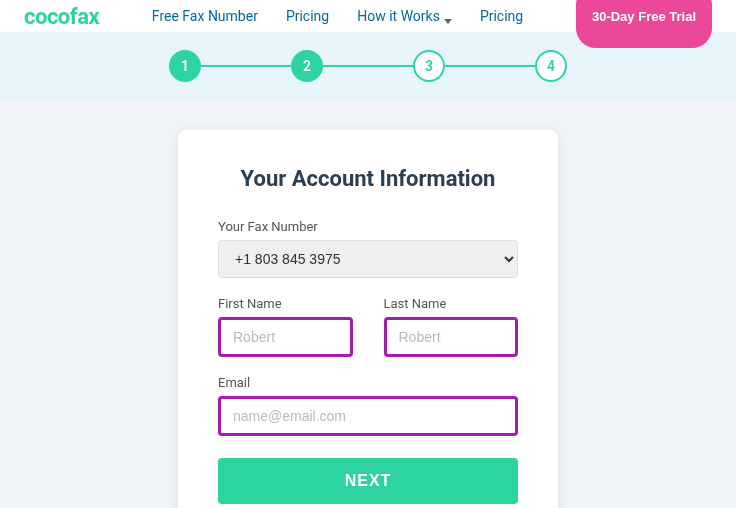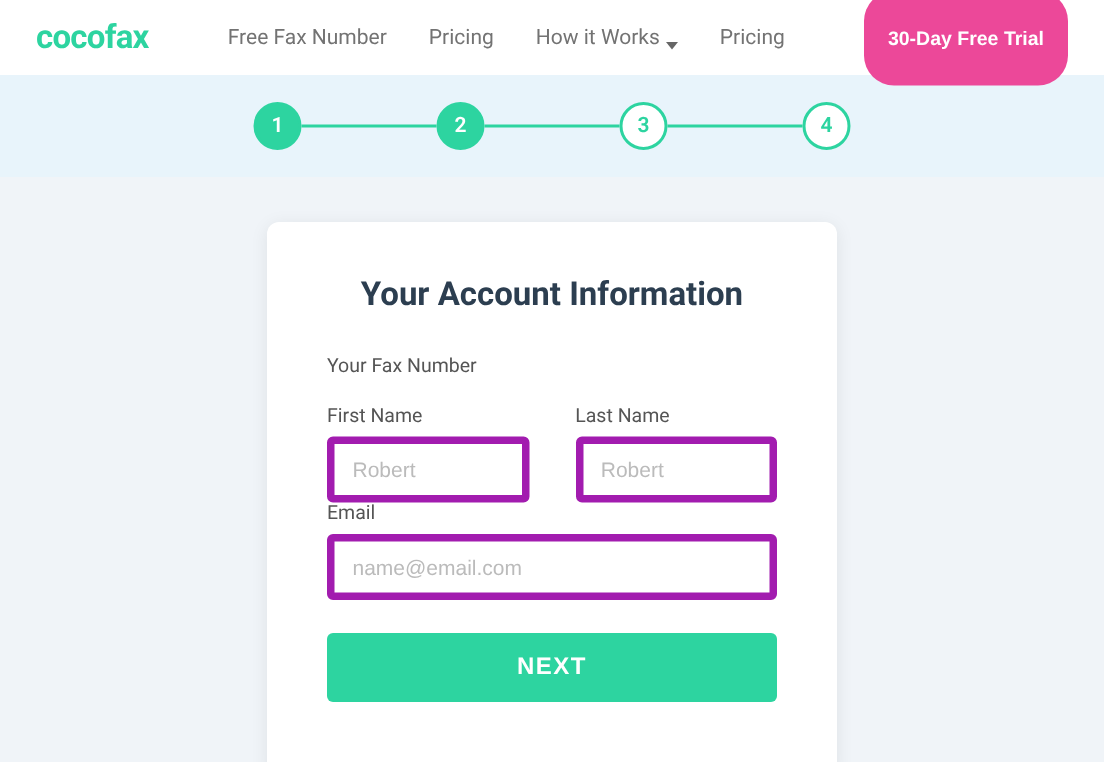--- a/index.html
+++ b/index.html
@@ -10,37 +10,37 @@
       min-height: 508px;
     }
 
     
     header {
       background: #fff;
       display: flex;
       align-items: center;
       justify-content: space-between;
       padding: 0 24px;
-      height: 50px;
+      height: 32px;
       box-shadow: 0 1px 3px rgba(0,0,0,0.08);
     }
     .logo {
       font-size: 22px;
       font-weight: 700;
       color: #2dd4a0;
       letter-spacing: -0.5px;
     }
     nav {
       display: flex;
       align-items: center;
       gap: 28px;
     }
     .nav-item {
       font-size: 14px;
-      color: #737373;
+      color: #0369a1;
       cursor: pointer;
       text-decoration: none;
     }
     .nav-how {
       display: flex;
       align-items: flex-end;
       gap: 4px;
     }
     .chevron-down {
       width: 0; height: 0;
@@ -129,20 +129,21 @@
     }
     .form-label {
       font-size: 13px;
       color: #555;
       margin-bottom: 6px;
       display: block;
     }
     .form-row {
       display: flex;
       gap: 31px;
+      margin-bottom: 18px;
     }
     .form-row .form-group {
       flex: 1;
       margin-bottom: 0;
     }
 
     .fax-select {
       width: 100%;
       padding: 9px 12px;
       border: 1px solid #ddd;
@@ -150,21 +151,21 @@
       font-size: 14px;
       color: #333;
       appearance: auto;
       cursor: pointer;
       outline: none;
     }
 
     .form-input {
       width: 100%;
       padding: 9px 12px;
-      border: 5px solid #a21caf;
+      border: 3px solid #a21caf;
       border-radius: 4px;
       font-size: 14px;
       color: #333;
       outline: none;
     }
     .form-input::placeholder { color: #bbb; }
 
     .btn-next {
       width: 100%;
       background: #2dd4a0;
@@ -216,20 +217,23 @@
     </div>
   </div>
 </div>
 
 <div class="main-content">
   <div class="card">
     <h2 class="card-title">Your Account Information</h2>
 
     <div class="form-group">
       <label class="form-label">Your Fax Number</label>
+      <select class="fax-select">
+        <option>+1 803 845 3975</option>
+      </select>
     </div>
 
     <div class="form-row">
       <div class="form-group">
         <label class="form-label">First Name</label>
         <input type="text" class="form-input" placeholder="Robert" style="">
       </div>
       <div class="form-group">
         <label class="form-label">Last Name</label>
         <input type="text" class="form-input" placeholder="Robert" style="">

